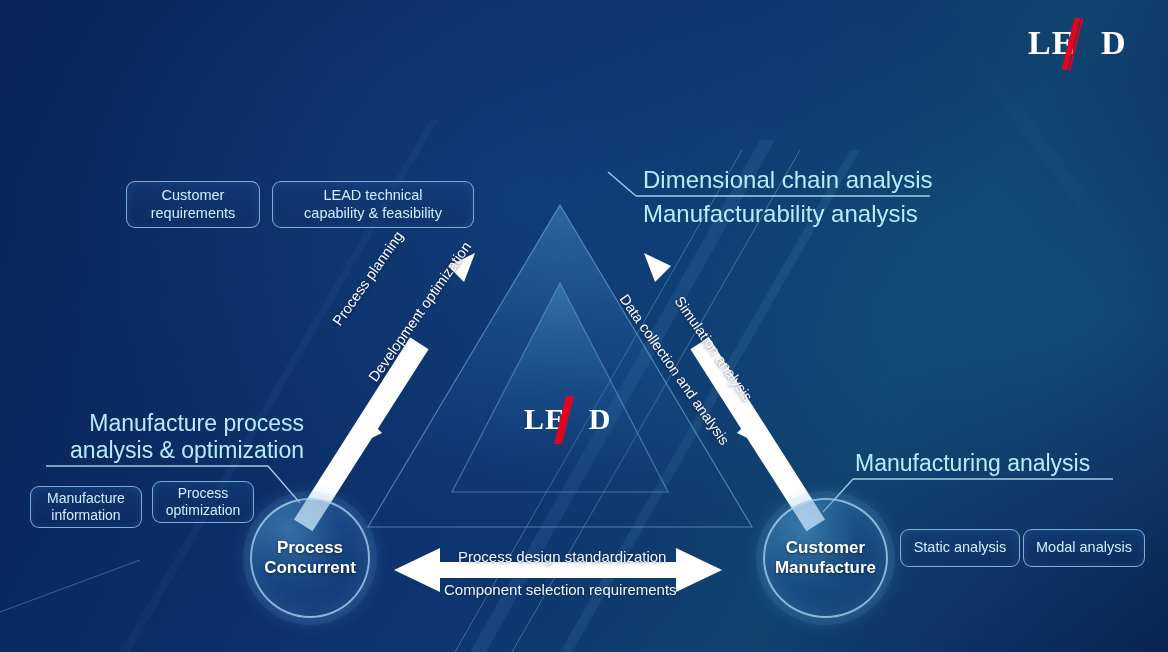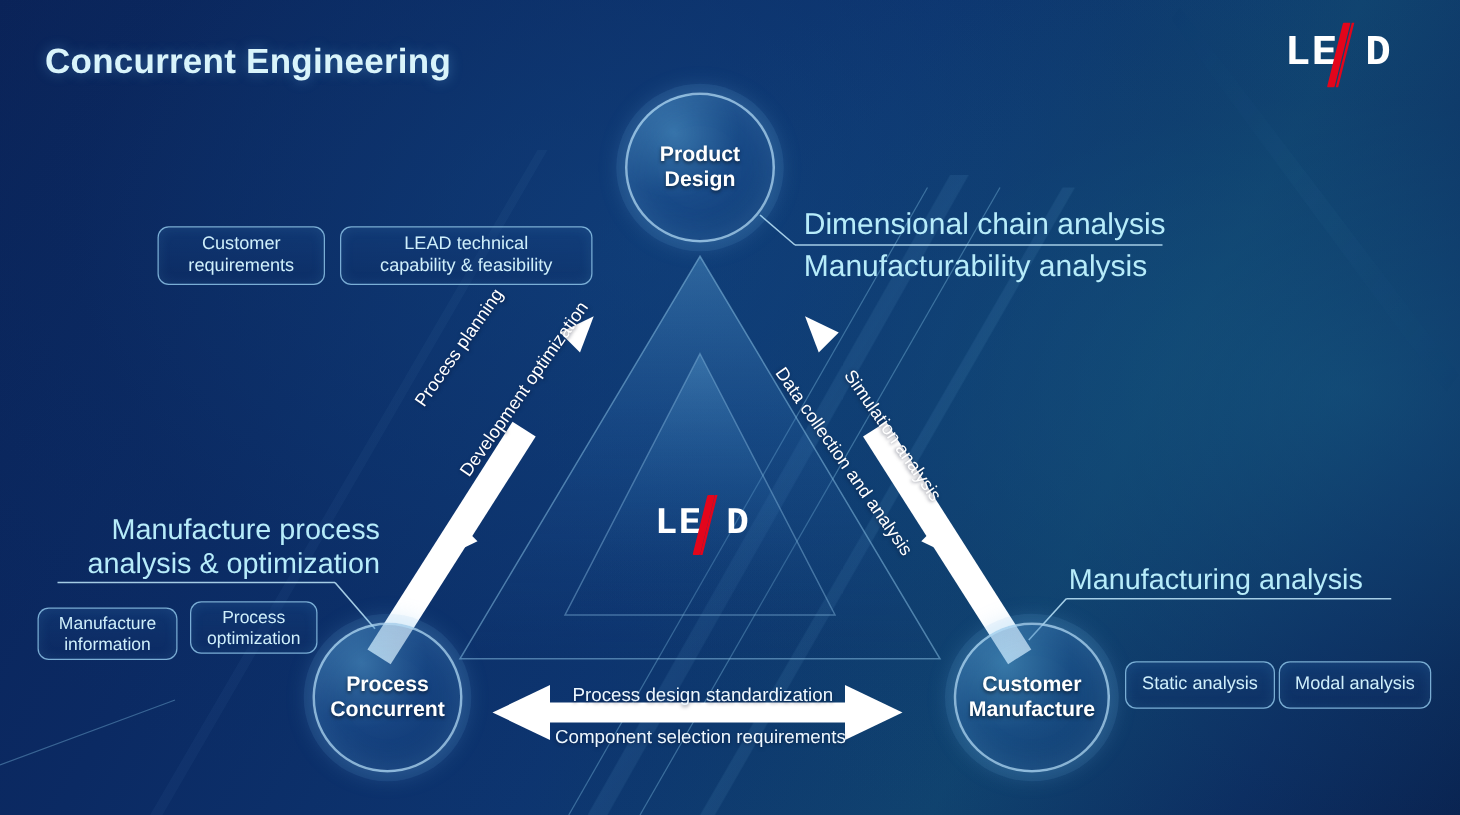--- a/index.html
+++ b/index.html
@@ -22,21 +22,21 @@
     position:absolute;left:36px;top:33px;
     font-size:28px;font-weight:bold;letter-spacing:.2px;
     color:#d9f4fb;
     text-shadow:0 0 10px rgba(120,200,255,.35);
     white-space:nowrap;
   }
 
   
   .logo{position:absolute;display:inline-block;}
   .logo .wordmark{
-    font-family:Liberation Mono, monospace;
+    font-family:Liberation Serif, serif;
     font-weight:bold;color:#ffffff;line-height:1;
     letter-spacing:1px;
   }
   .logo .slash{
     position:absolute;background:#e3051b;
     transform:skewX(-14deg);
     border-radius:1px;
   }
   .logo .slash2{
     position:absolute;background:#e3051b;
@@ -185,44 +185,37 @@
       <rect x="693" y="342" width="22" height="216" transform="rotate(-32.5 704 350)"></rect>
     </g>
 
     <g fill="#ffffff">
       <polygon points="394,570 440,548 440,592"></polygon>
       <polygon points="722,570 676,548 676,592"></polygon>
       <rect x="432" y="562" width="252" height="16"></rect>
     </g>
   </svg>
 
-  <div class="title">Concurrent Engineering</div>
 
   <div class="logo" id="logo-top">
     <span class="wordmark">
       <span>LE</span><span style="opacity:0;">A</span><span>D</span>
     </span>
     <span class="slash"></span>
     <span class="slash2"></span>
   </div>
 
   <div class="logo" id="logo-center">
     <span class="wordmark">
       <span>LE</span><span style="opacity:0;">A</span><span>D</span>
     </span>
     <span class="slash"></span>
     <span class="slash2"></span>
   </div>
 
-  <div class="node" id="node-product">
-    <div>
-      <div>Product</div>
-      <div>Design</div>
-    </div>
-  </div>
   <div class="node" id="node-process">
     <div>
       <div>Process</div>
       <div>Concurrent</div>
     </div>
   </div>
   <div class="node" id="node-equipment">
     <div>
       <div>Customer</div>
       <div>Manufacture</div>

